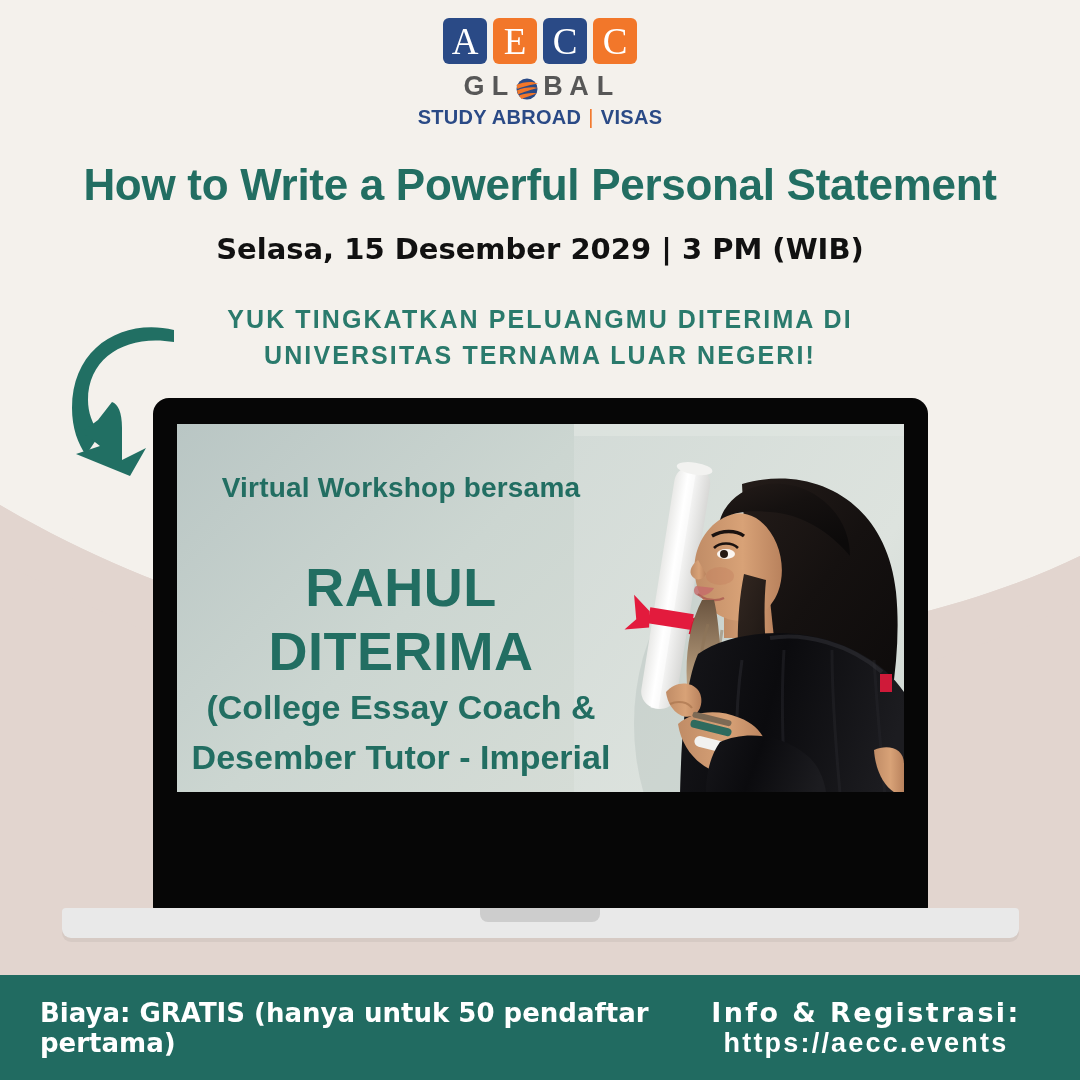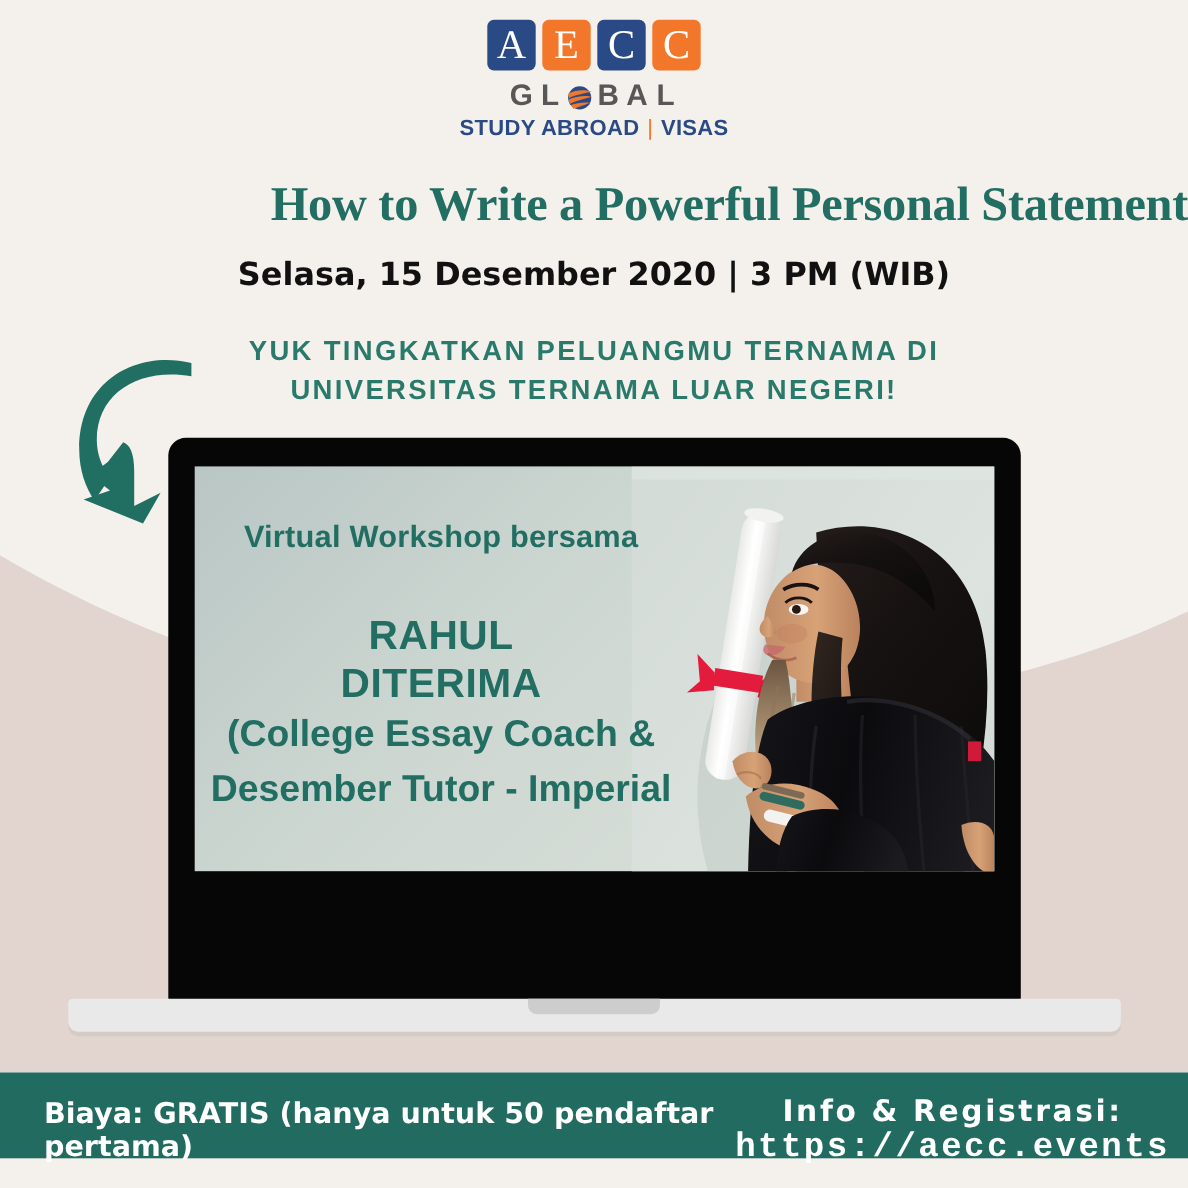--- a/index.html
+++ b/index.html
@@ -34,23 +34,23 @@
   .logo-global span.gl{display:inline-block;width:25px;text-align:center;}
   .globe-ico{display:inline-block;width:26px;height:26px;position:relative;top:2px;}
   .logo-tag{
     margin-top:4px;font-size:20px;font-weight:600;color:#2a4a86;letter-spacing:.3px;
     display:flex;align-items:flex-start;gap:7px;
   }
   .logo-tag .bar{color:#f2772a;font-weight:400;}
 
   
   .headline{
-    position:absolute;left:0;top:160px;width:1080px;text-align:right;
+    position:absolute;left:0;top:160px;width:1080px;text-align:center;
     color:#226e62;font-size:44px;font-weight:700;letter-spacing:-0.3px;
-    font-family:Liberation Serif, serif;
+    font-family:Liberation Sans, sans-serif;
   }
   .subhead{
     position:absolute;left:0;top:232px;width:1080px;text-align:center;
     color:#111111;font-size:29px;font-weight:700;
     font-family:"DejaVu Sans", sans-serif;
   }
   .tagline{
     position:absolute;left:0;top:302px;width:1080px;text-align:center;
     color:#2a7a6c;font-size:25px;font-weight:700;letter-spacing:2.1px;line-height:1.42;
   }
@@ -66,54 +66,54 @@
   .laptop-screen{
     position:absolute;left:24px;top:26px;width:727px;height:368px;
     background:linear-gradient(135deg,#b9c6c4 0%,#ccd6d1 38%,#d5dcd6 70%,#c8d2cd 100%);
     overflow:hidden;
   }
   .screen-text{
     position:absolute;left:14px;top:48px;width:420px;text-align:center;
     color:#226e62;
   }
   .st-line1{font-size:28px;font-weight:600;letter-spacing:.2px;}
-  .st-name{margin-top:52px;font-size:37px;font-weight:700;line-height:1.18;letter-spacing:.5px;}
+  .st-name{margin-top:52px;font-size:54px;font-weight:700;line-height:1.18;letter-spacing:.5px;}
   .st-role{font-size:34px;font-weight:700;line-height:1.45;}
 
   
   .photo{position:absolute;right:0;top:0;width:330px;height:455px;overflow:hidden;}
 
   .laptop-base{
     position:absolute;left:62px;top:908px;width:957px;height:30px;
     background:#e9e9e9;border-radius:4px 4px 9px 9px;
     box-shadow:0 4px 0 0 rgba(0,0,0,.05);
   }
   .laptop-notch{
     position:absolute;left:480px;top:908px;width:120px;height:14px;
     background:#cdcdcd;border-radius:0 0 8px 8px;
   }
 
   
   .footer{
-    position:absolute;left:0;top:975px;width:1080px;height:78px;
+    position:absolute;left:0;top:975px;width:1080px;height:105px;
     background:#216b61;
   }
   .footer-left{
     position:absolute;left:40px;top:0;height:105px;width:640px;
     display:flex;align-items:center;
     color:#ffffff;font-size:26px;font-weight:700;
     font-family:"DejaVu Sans", sans-serif;
   }
   .footer-right{
     position:absolute;right:44px;top:0;height:105px;width:340px;
     display:flex;flex-direction:column;align-items:center;justify-content:center;
     color:#ffffff;text-align:center;
   }
   .fr-1{font-size:27px;font-weight:700;letter-spacing:2.4px;font-family:"DejaVu Sans", sans-serif;}
-  .fr-2{font-size:31px;font-weight:600;letter-spacing:2.2px;margin-top:0;font-family:Liberation Mono, monospace;}
+  .fr-2{font-size:27px;font-weight:600;letter-spacing:2.2px;margin-top:0;font-family:Liberation Sans, sans-serif;}
 </style>
 </head>
 <body>
 
 <div class="poster">
 
   <div class="bg-base"></div>
 
   <svg class="bg-blob-svg" viewBox="0 0 1080 1080">
     <path d="M0,505 C210,628 430,668 700,648 C860,636 990,600 1080,556 L1080,975 L0,975 Z" fill="#e2d5cf"></path>
@@ -145,23 +145,23 @@
     </div>
 
     <div class="logo-tag">
       <span>STUDY ABROAD</span>
       <span class="bar">|</span>
       <span>VISAS</span>
     </div>
   </div>
 
   <div class="headline">How to Write a Powerful Personal Statement</div>
-  <div class="subhead">Selasa, 15  Desember 2020 | 3 PM (WIB)</div>
+  <div class="subhead">Selasa, 15  Desember 2029 | 3 PM (WIB)</div>
   <div class="tagline">
-    <div>YUK TINGKATKAN PELUANGMU TERNAMA DI</div>
+    <div>YUK TINGKATKAN PELUANGMU DITERIMA DI</div>
     <div>UNIVERSITAS TERNAMA LUAR NEGERI!</div>
   </div>
 
   <svg class="arrow" viewBox="0 0 130 170">
     <path d="M120 18 C70 6, 18 34, 18 96 C18 116, 24 132, 32 143
              L46 122 C38 112, 34 100, 34 88 C34 44, 74 22, 120 30 Z" fill="#216f63"></path>
     <path d="M58 90 C64 92, 68 100, 68 116 L68 148 L92 136 L76 164
              L22 142 L46 134 L28 120 L44 108 Z" fill="#216f63"></path>
   </svg>
 

